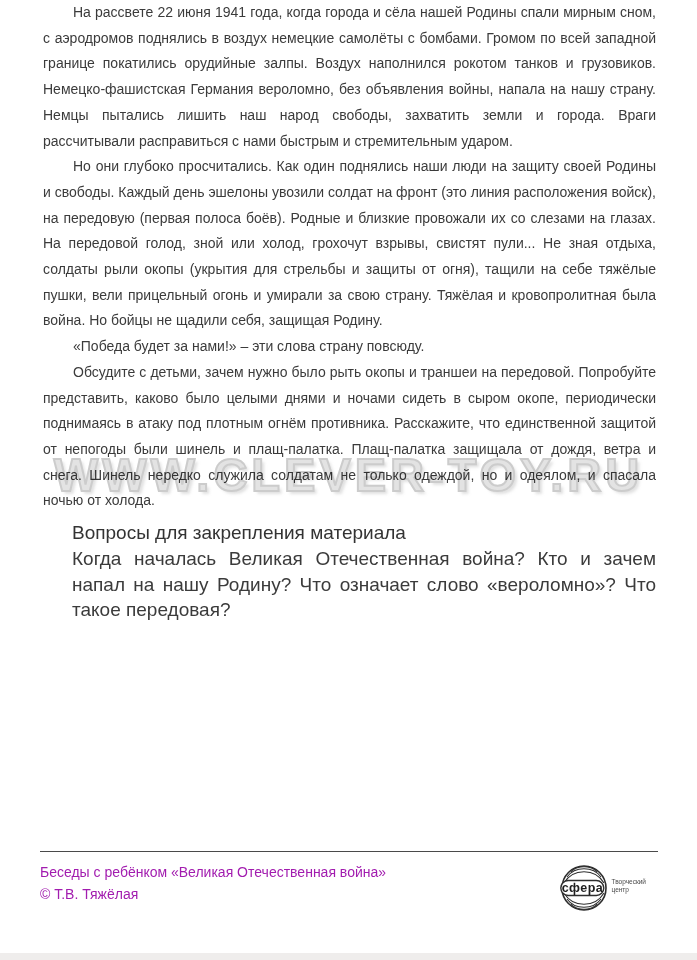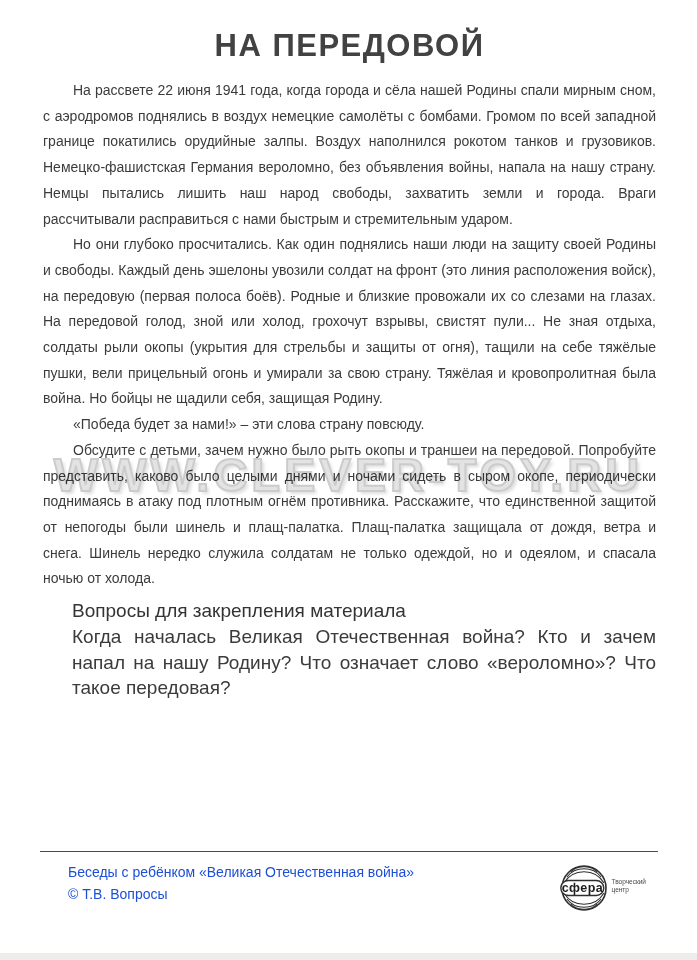--- a/index.html
+++ b/index.html
@@ -90,22 +90,21 @@
     margin: 0 0 9px 0;
   }
   .footer-row {
     display: flex;
     justify-content: space-between;
     align-items: flex-start;
   }
   .footer-left {
     font-size: 14px;
     line-height: 22px;
-    color: #1d4ed8;
-    margin-left: 28px;
+    color: #a21caf;
   }
   .logo-wrap {
     display: flex;
     align-items: flex-start;
     margin-top: 2px;
     margin-right: 12px;
   }
   .logo-caption {
     font-size: 6.5px;
     line-height: 7.5px;
@@ -122,42 +121,41 @@
     height: 7px;
     background: #efedec;
   }
 </style>
 </head>
 <body>
 
 <div class="page">
 
   <div class="content">
-    <h1 class="title">НА ПЕРЕДОВОЙ</h1>
 
     <p class="body-para">На рассвете 22 июня 1941 года, когда города и сёла нашей Родины спали мирным сном, с аэродромов поднялись в воздух немецкие самолёты с бомбами. Громом по всей западной границе покатились орудийные залпы. Воздух наполнился рокотом танков и грузовиков. Немецко-фашистская Германия вероломно, без объявления войны, напала на нашу страну. Немцы пытались лишить наш народ свободы, захватить земли и города. Враги рассчитывали расправиться с нами быстрым и стремительным ударом.</p>
     <p class="body-para">Но они глубоко просчитались. Как один поднялись наши люди на защиту своей Родины и свободы. Каждый день эшелоны увозили солдат на фронт (это линия расположения войск), на передовую (первая полоса боёв). Родные и близкие провожали их со слезами на глазах. На передовой голод, зной или холод, грохочут взрывы, свистят пули... Не зная отдыха, солдаты рыли окопы (укрытия для стрельбы и защиты от огня), тащили на себе тяжёлые пушки, вели прицельный огонь и умирали за свою страну. Тяжёлая и кровопролитная была война. Но бойцы не щадили себя, защищая Родину.</p>
     <p class="body-para">«Победа будет за нами!» – эти слова страну повсюду.</p>
     <p class="body-para">Обсудите с детьми, зачем нужно было рыть окопы и траншеи на передовой. Попробуйте представить, каково было целыми днями и ночами сидеть в сыром окопе, периодически поднимаясь в атаку под плотным огнём противника. Расскажите, что единственной защитой от непогоды были шинель и плащ-палатка. Плащ-палатка защищала от дождя, ветра и снега. Шинель нередко служила солдатам не только одеждой, но и одеялом, и спасала ночью от холода.</p>
 
     <div class="section">
       <h2>Вопросы для закрепления материала</h2>
       <p>Когда началась Великая Отечественная война? Кто и зачем напал на нашу Родину? Что означает слово «вероломно»? Что такое передовая?</p>
     </div>
 
   </div>
 
   <div class="watermark">WWW.CLEVER-TOY.RU</div>
 
   <div class="footer">
     <hr class="rule">
     <div class="footer-row">
       <div class="footer-left">
         <div>Беседы с ребёнком «Великая Отечественная война»</div>
-        <div>© Т.В. Вопросы</div>
+        <div>© Т.В. Тяжёлая</div>
       </div>
       <div class="logo-wrap">
         <span>
           <svg width="48" height="50" viewBox="0 0 48 50">
             <circle cx="24" cy="25" r="22" fill="none" stroke="#2e2e2e" stroke-width="1.6"></circle>
             <path d="M4,20 C13,5 35,5 44,20" fill="none" stroke="#2e2e2e" stroke-width="1.1"></path>
             <path d="M7,14 C15,3 33,3 41,14" fill="none" stroke="#2e2e2e" stroke-width="1.1"></path>
             <path d="M11,9 C17,2 31,2 37,9" fill="none" stroke="#2e2e2e" stroke-width="1.1"></path>
             <path d="M4,30 C13,45 35,45 44,30" fill="none" stroke="#2e2e2e" stroke-width="1.1"></path>
             <path d="M7,36 C15,47 33,47 41,36" fill="none" stroke="#2e2e2e" stroke-width="1.1"></path>

